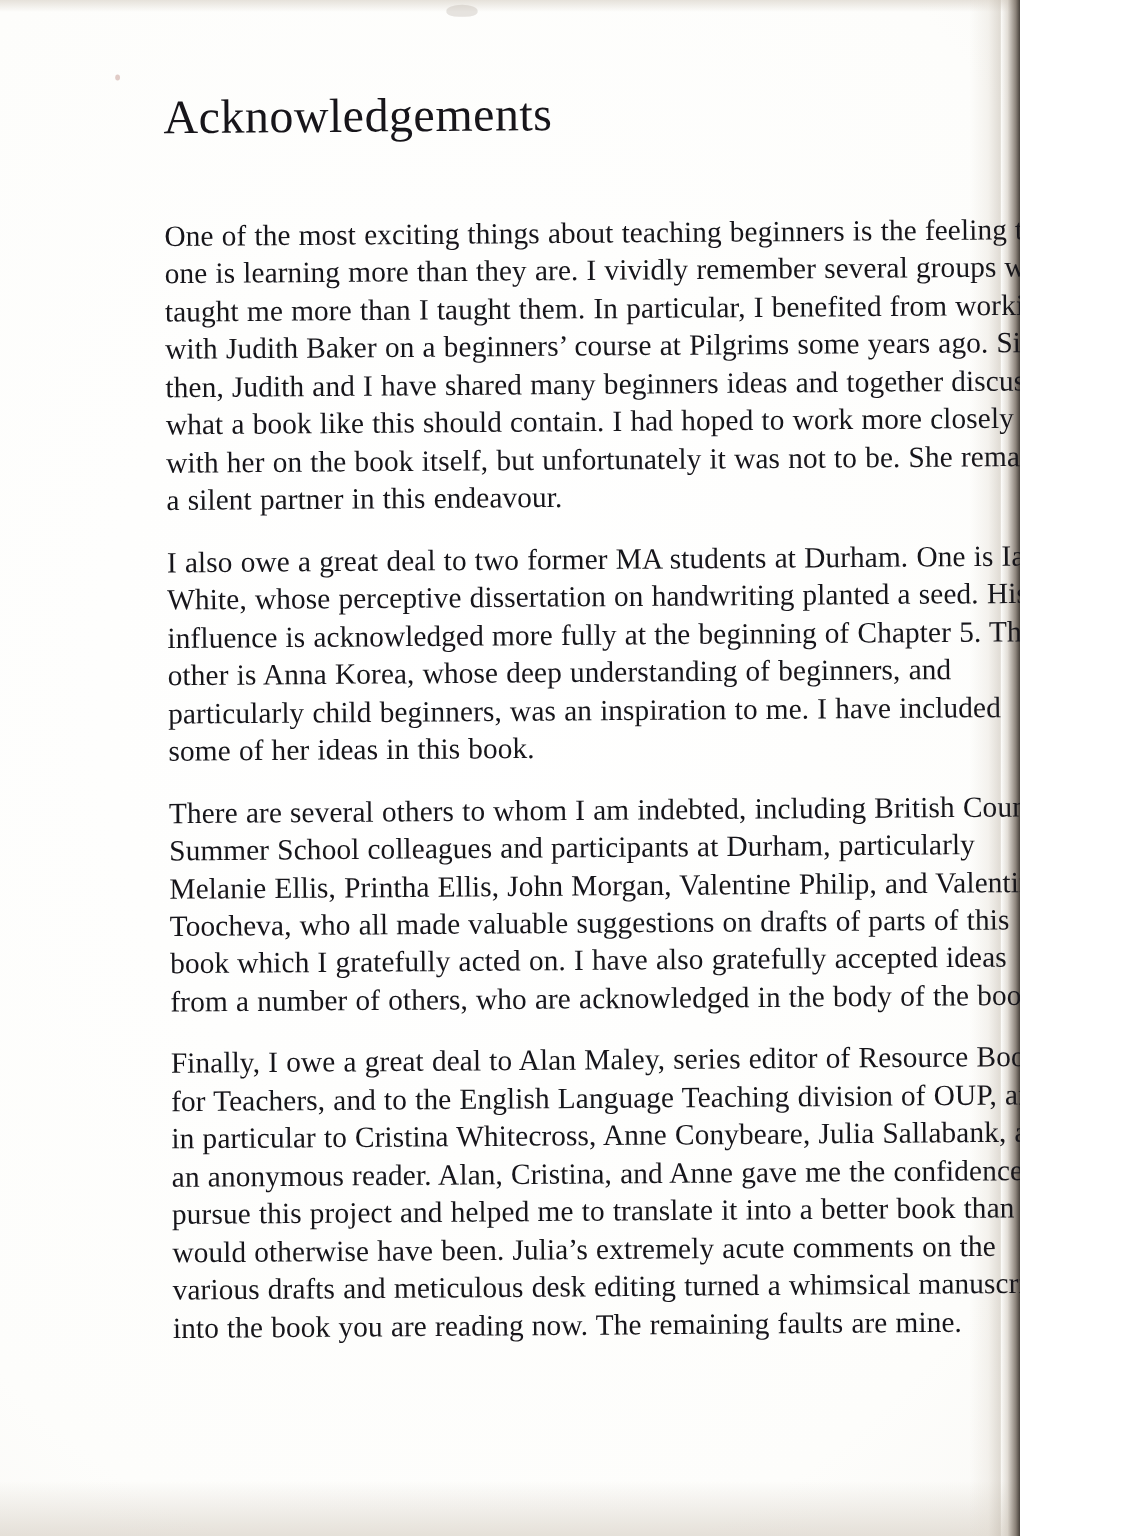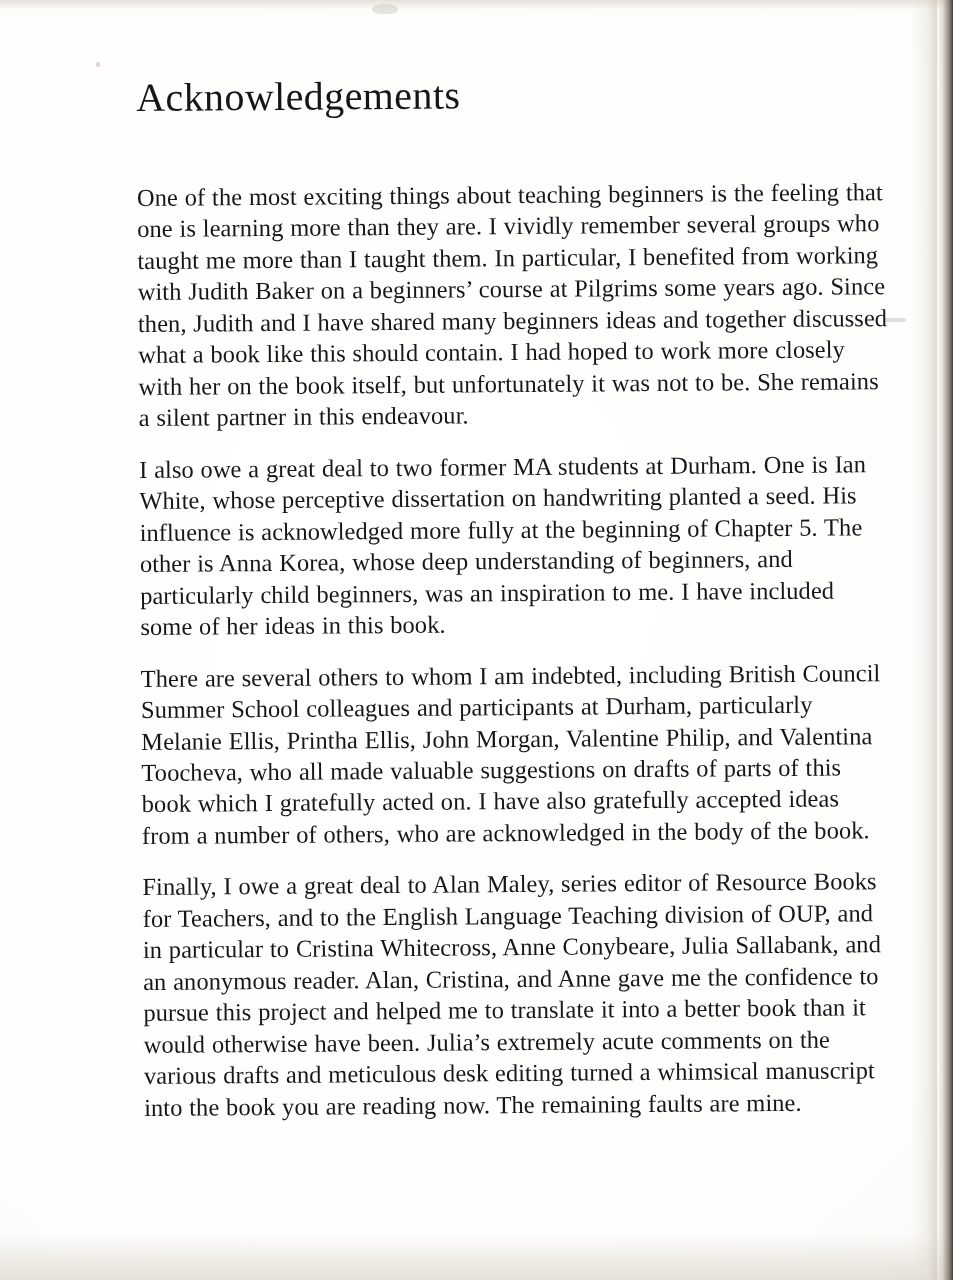--- a/index.html
+++ b/index.html
@@ -10,21 +10,21 @@
     width: 953px;
     height: 1280px;
     background: #ffffff;
     font-family: "Liberation Serif", serif;
     overflow: hidden;
   }
 
   
   #page {
     position: relative;
-    width: 953px;
+    width: 850px;
     height: 1280px;
     background:
       radial-gradient(ellipse 120% 100% at 45% 45%, #ffffff 0%, #fdfdfb 58%, #f6f4f0 88%, #efece6 100%);
     overflow: hidden;
   }
 
   
   #binding-edge {
     position: absolute;
     top: 0;

